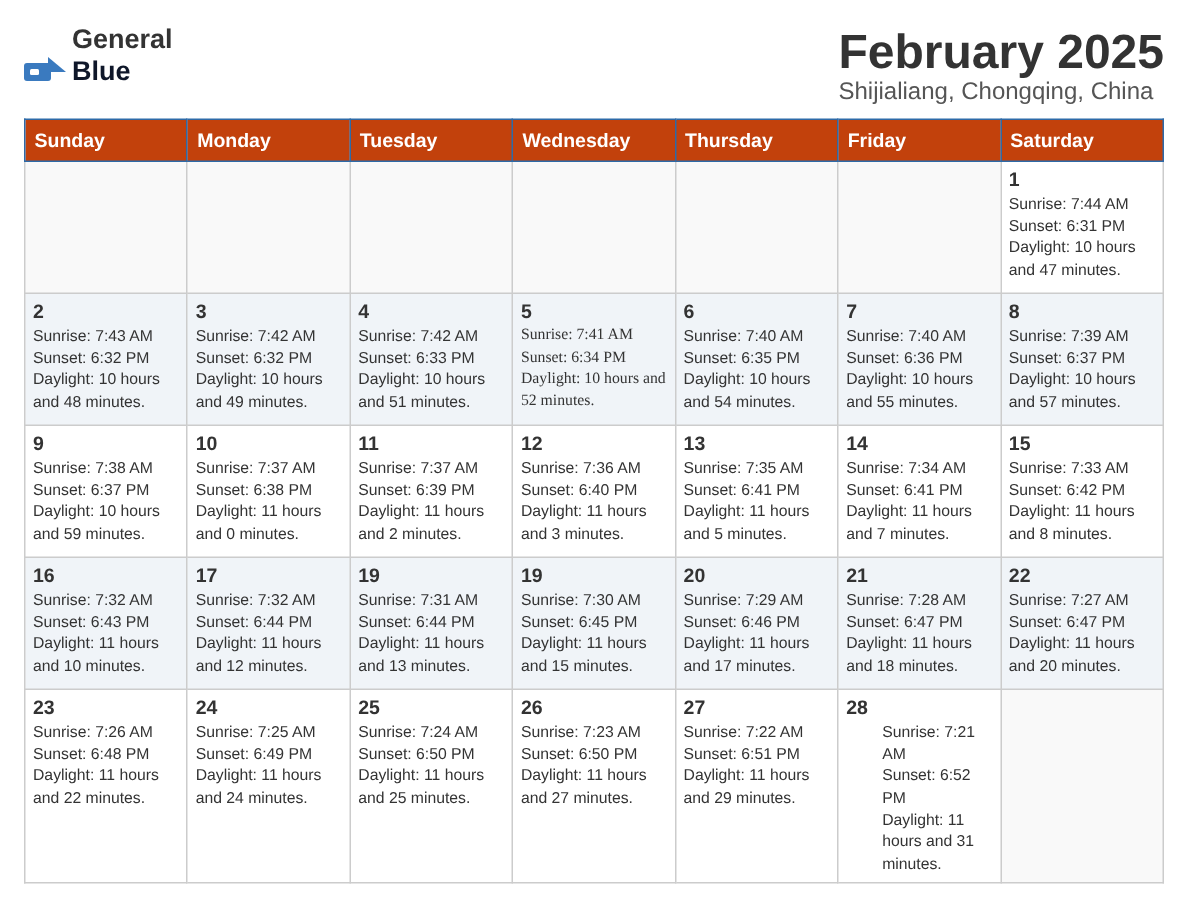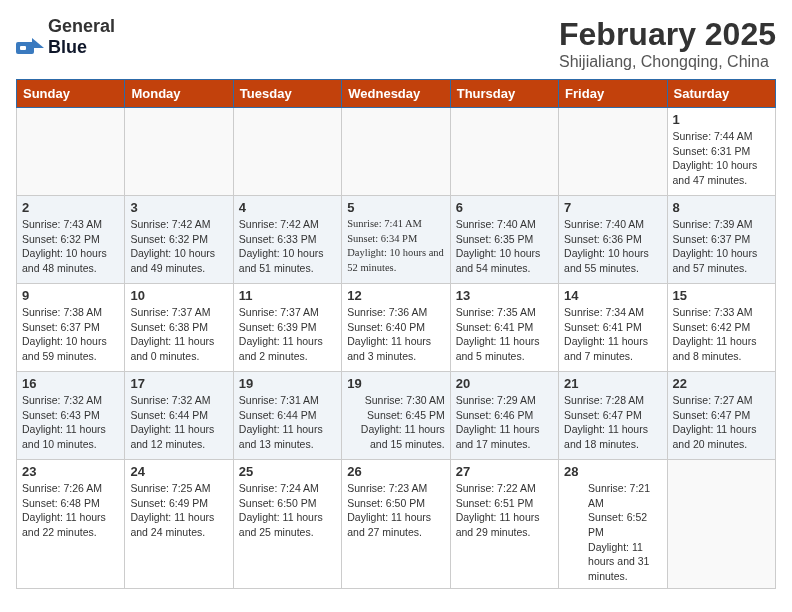--- a/index.html
+++ b/index.html
@@ -228,21 +228,21 @@
 Daylight: 11 hours and 12 minutes.</div>
         </td>
         <td>
           <div class="day-number">19</div>
           <div class="day-info" style="white-space: pre-line;">Sunrise: 7:31 AM
 Sunset: 6:44 PM
 Daylight: 11 hours and 13 minutes.</div>
         </td>
         <td>
           <div class="day-number">19</div>
-          <div class="day-info" style="white-space: pre-line; text-align: right;">Sunrise: 7:30 AM
+          <div class="day-info" style="white-space: pre-line;">Sunrise: 7:30 AM
 Sunset: 6:45 PM
 Daylight: 11 hours and 15 minutes.</div>
         </td>
         <td>
           <div class="day-number">20</div>
           <div class="day-info" style="white-space: pre-line;">Sunrise: 7:29 AM
 Sunset: 6:46 PM
 Daylight: 11 hours and 17 minutes.</div>
         </td>
         <td>

